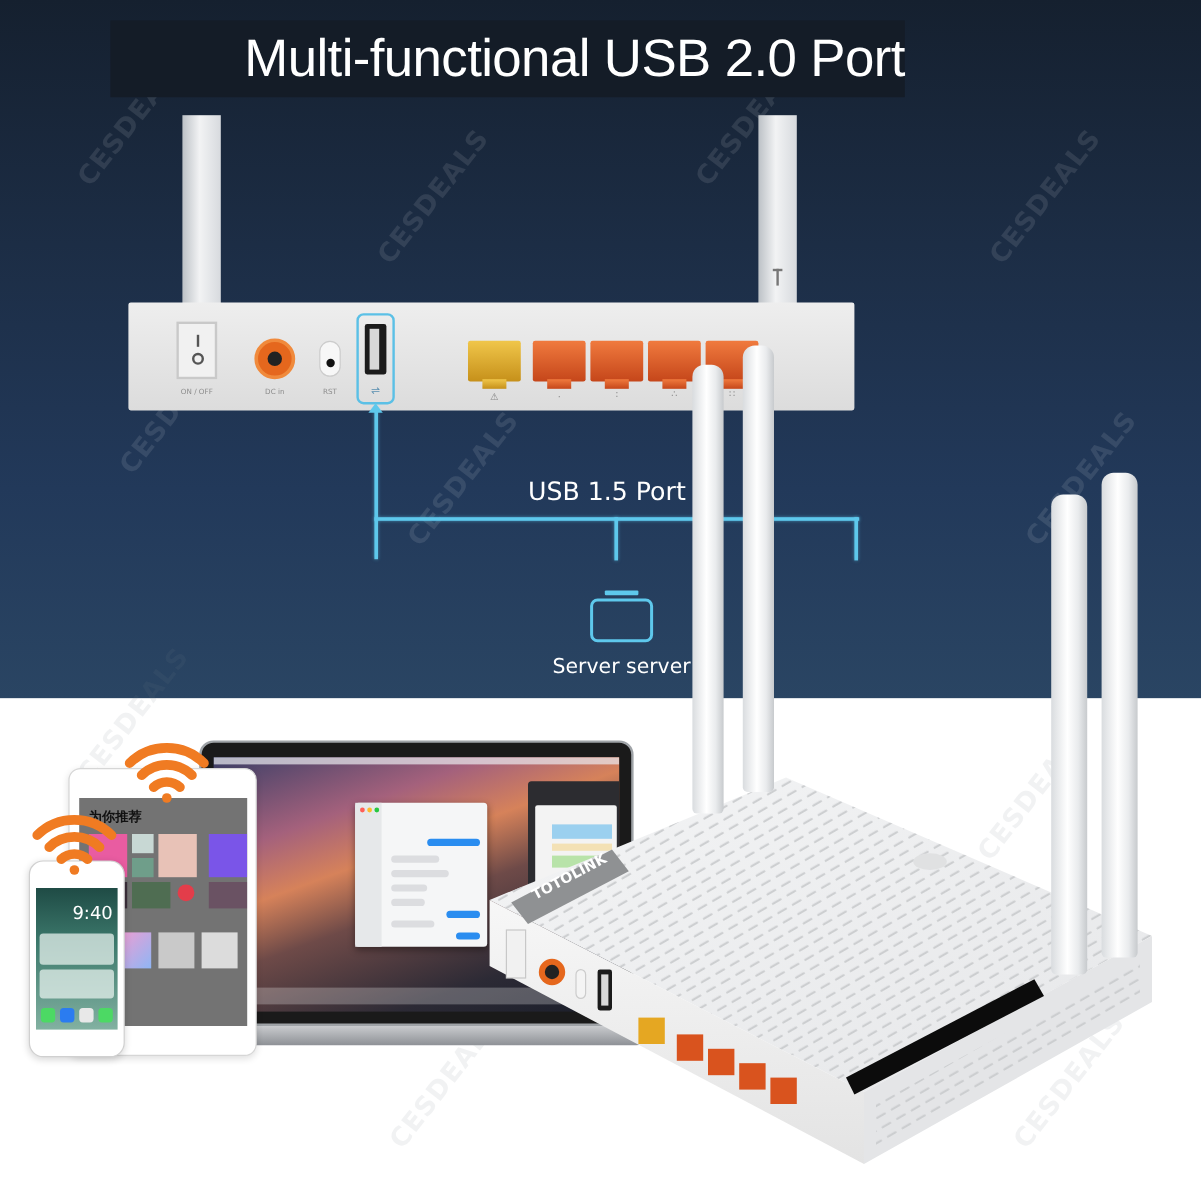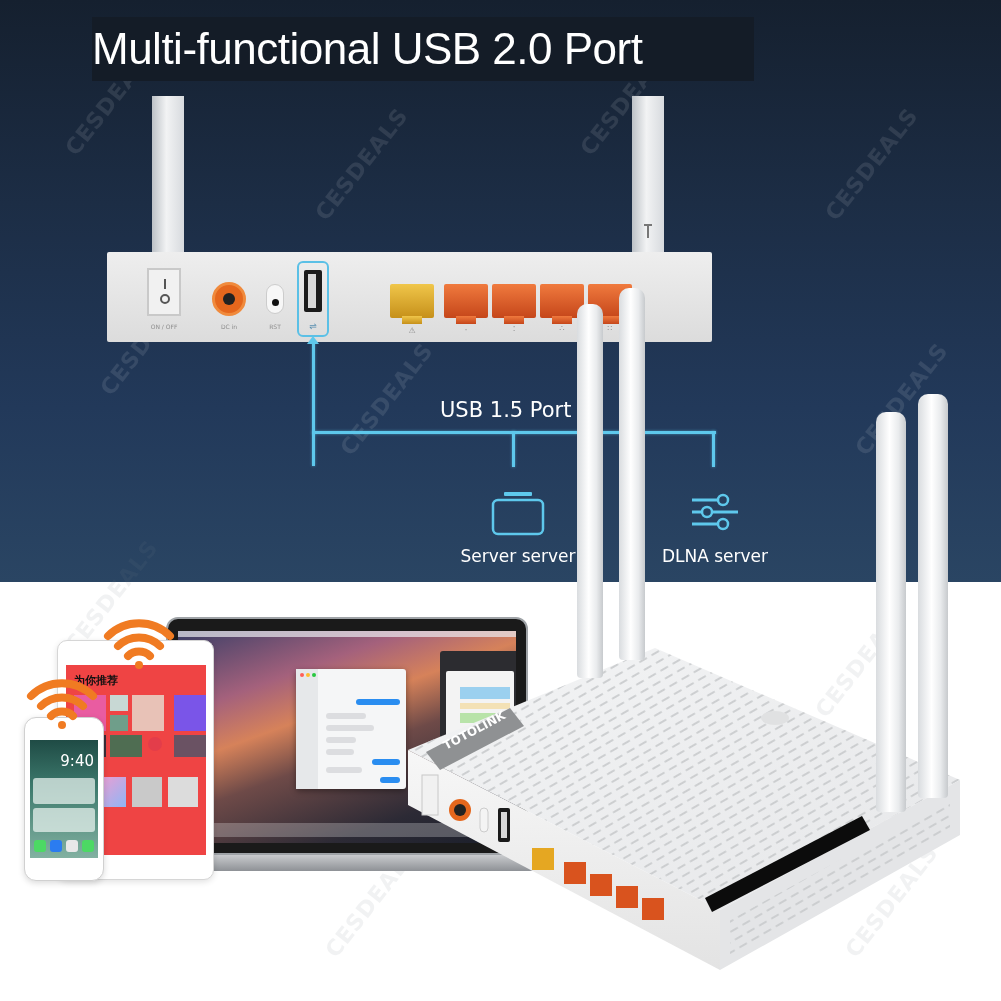--- a/index.html
+++ b/index.html
@@ -12,21 +12,21 @@
     overflow: hidden;
   }
   .bottom-band { position: absolute; left: 0; top: 582px; width: 1001px; height: 419px; background: #ffffff; }
 
   .title-box {
     position: absolute; left: 92px; top: 17px; width: 662px; height: 64px;
     background: #141c27;
   }
   .title-text {
     position: absolute; left: 0; top: 0; width: 100%; height: 100%;
-    color: #ffffff; font-size: 44px; line-height: 64px; text-align: left;
+    color: #ffffff; font-size: 44px; line-height: 64px; text-align: right;
     font-family: "Liberation Sans", sans-serif; letter-spacing: -0.5px;
   }
 
   .watermark {
     position: absolute; color: rgba(255,255,255,0.10); font-size: 22px; font-weight: bold;
     transform: rotate(-52deg); transform-origin: left center; white-space: nowrap;
     font-family: "DejaVu Sans", sans-serif; letter-spacing: 1px; pointer-events: none;
   }
   .watermark.light { color: rgba(120,130,140,0.10); }
 
@@ -125,21 +125,21 @@
   .laptop-base {
     position: absolute; left: 150px; top: 855px; width: 394px; height: 16px;
     background: linear-gradient(180deg,#c9cbce,#8e9196); border-radius: 0 0 14px 14px;
   }
 
   .ipad {
     position: absolute; left: 57px; top: 640px; width: 157px; height: 240px;
     background: #ffffff; border: 1px solid #d6d6d6; border-radius: 10px;
     box-shadow: 0 2px 6px rgba(0,0,0,0.12);
   }
-  .ipad-screen { position:absolute; left:8px; top:24px; width:140px; height:190px; background:#ef4444; overflow:hidden;font-family:Liberation Mono, monospace; }
+  .ipad-screen { position:absolute; left:8px; top:24px; width:140px; height:190px; background:#737373; overflow:hidden;font-family:Liberation Mono, monospace; }
   .ipad-heading { position:absolute; left:8px; top:8px; font-size:11px; font-weight:bold; color:#111; }
   .tile { position:absolute; }
 
   .iphone {
     position: absolute; left: 24px; top: 717px; width: 80px; height: 164px;
     background: #ffffff; border: 1px solid #d0d0d0; border-radius: 12px;
     box-shadow: 0 2px 6px rgba(0,0,0,0.15);
   }
   .iphone-screen {
     position:absolute; left:5px; top:22px; width:68px; height:118px;
@@ -213,32 +213,20 @@
 
 
   <div class="service" style="left:433px;">
     <svg class="svc-icon" width="56" height="50" viewBox="0 0 56 50">
       <rect x="14" y="4" width="28" height="4" rx="1" fill="#5ec8ec"></rect>
       <rect x="3" y="12" width="50" height="34" rx="5" fill="none" stroke="#5ec8ec" stroke-width="2.5"></rect>
     </svg>
     <span class="svc-label">Server server</span>
   </div>
 
-  <div class="service" style="left:630px;">
-    <svg class="svc-icon" width="50" height="50" viewBox="0 0 50 50">
-      <line x1="2" y1="12" x2="28" y2="12" stroke="#5ec8ec" stroke-width="3"></line>
-      <circle cx="33" cy="12" r="5" fill="none" stroke="#5ec8ec" stroke-width="2.5"></circle>
-      <line x1="2" y1="24" x2="12" y2="24" stroke="#5ec8ec" stroke-width="3"></line>
-      <circle cx="17" cy="24" r="5" fill="none" stroke="#5ec8ec" stroke-width="2.5"></circle>
-      <line x1="22" y1="24" x2="48" y2="24" stroke="#5ec8ec" stroke-width="3"></line>
-      <line x1="2" y1="36" x2="28" y2="36" stroke="#5ec8ec" stroke-width="3"></line>
-      <circle cx="33" cy="36" r="5" fill="none" stroke="#5ec8ec" stroke-width="2.5"></circle>
-    </svg>
-    <span class="svc-label">DLNA server</span>
-  </div>
 </div>
 
 <div class="bottom-band">
   <div class="watermark light" style="left:70px; top:55px;">CESDEALS</div>
   <div class="watermark light" style="left:820px; top:120px;">CESDEALS</div>
   <div class="watermark light" style="left:850px; top:360px;">CESDEALS</div>
   <div class="watermark light" style="left:330px; top:360px;">CESDEALS</div>
 </div>
 
 <div class="laptop">

